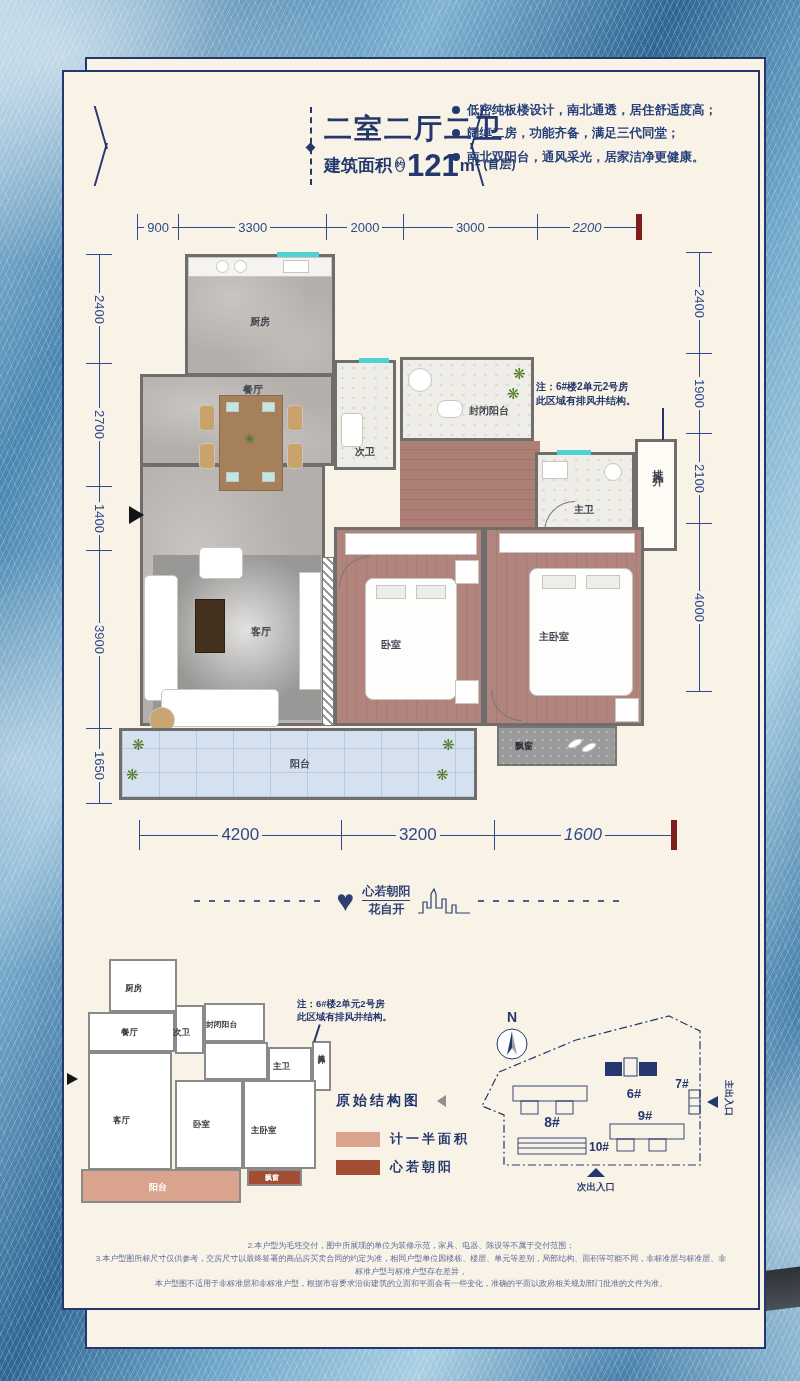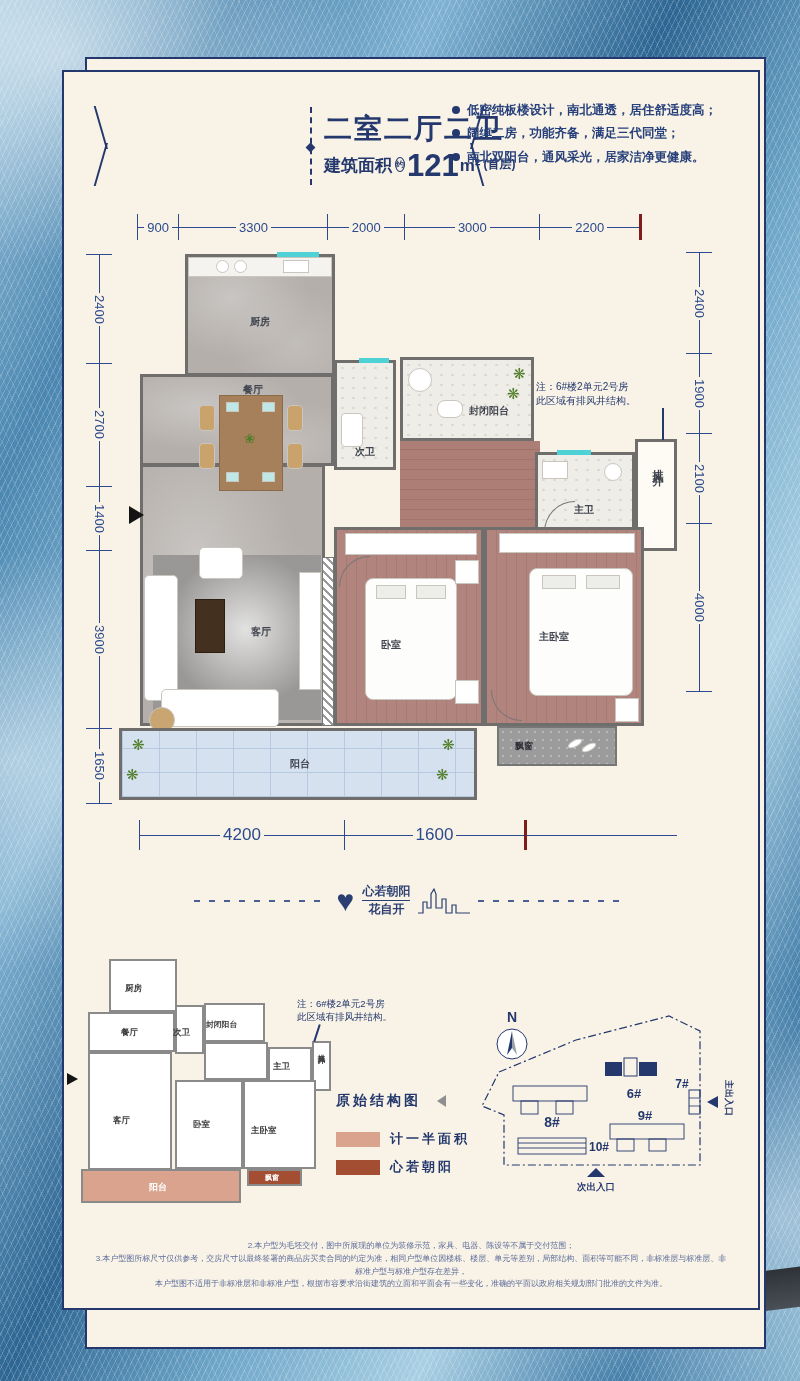--- a/index.html
+++ b/index.html
@@ -39,21 +39,21 @@
   .arearow .unitlab{font-size:17px;margin-left:1px;}
   .arearow .flr{font-size:12px;margin-left:3px;margin-bottom:2px;}
   .features{list-style:none;margin:0;padding:0;}
   .features li{display:flex;align-items:flex-start;margin-bottom:7px;}
   .features .dot{width:8px;height:8px;border-radius:50%;background:#24386e;margin:4px 7px 0 0;flex:0 0 auto;}
   .features span.tx{font-size:12.5px;font-weight:bold;color:#27407b;line-height:1.3;}
   
   .dim-h{display:flex;}
   .dim-h .hline{position:absolute;left:0;right:0;top:50%;height:1px;background:#2c4a8d;}
   .dim-h .seg{position:relative;border-left:1px solid #2c4a8d;display:flex;align-items:center;justify-content:center;}
-  .dim-h .seg:last-child{border-right:3px solid #7f1d1d;}
+  .dim-h .seg:last-child{border-right:6px solid #7f1d1d;font-style:italic;}
   .dim-h .seg span{background:#f8f3e6;padding:0 3px;color:#2c4a8d;z-index:1;}
   .dim-v{display:flex;flex-direction:column;}
   .dim-v .vline{position:absolute;top:0;bottom:0;left:50%;width:1px;background:#2c4a8d;}
   .dim-v .seg{position:relative;border-top:1px solid #2c4a8d;display:flex;align-items:center;justify-content:center;}
   .dim-v .seg:last-child{border-bottom:1px solid #2c4a8d;}
   .dim-v .seg span{background:#f8f3e6;padding:1px 2px;color:#2c4a8d;font-size:13px;transform:rotate(90deg);z-index:1;white-space:nowrap;}
   
   .room{position:absolute;border:3px solid #6f6e6c;box-sizing:border-box;}
   .marble{background-color:#b4afab;background-image:radial-gradient(ellipse at 30% 35%,rgba(255,255,255,.28),transparent 55%),radial-gradient(ellipse at 75% 75%,rgba(255,255,255,.18),transparent 45%);}
   .tile{background-color:#efede7;background-image:radial-gradient(circle,#ddd9cf 1px,transparent 1.6px);background-size:11px 10px;}
@@ -61,21 +61,21 @@
   .woodh{background:repeating-linear-gradient(0deg,#ad7e76 0 9px,#a2736b 9px 10px);}
   .balcony{background-color:#d6e1ef;background-image:repeating-linear-gradient(90deg,#b7c9e1 0 1px,transparent 1px 37px),repeating-linear-gradient(0deg,#b7c9e1 0 1px,transparent 1px 24px);}
   .rlabel{position:absolute;font-size:10px;font-weight:bold;color:#41454f;white-space:nowrap;z-index:3;}
   .vtext{writing-mode:vertical-rl;letter-spacing:3px;}
   .teal{position:absolute;height:5px;background:#4ed2d6;z-index:4;}
   .hatch{background:repeating-linear-gradient(45deg,#9a9a9a 0 2px,#fff 2px 6px);}
   .whitebox{position:absolute;background:#fff;border:1px solid #c9c6c0;box-sizing:border-box;}
   .plant{position:absolute;font-size:15px;color:#4f7d28;z-index:4;line-height:1;}
   .arc{position:absolute;border-left:1px solid #777;border-top:1px solid #777;border-radius:100% 0 0 0;width:30px;height:30px;}
   .arrowR{width:0;height:0;border:9px solid transparent;border-left:15px solid #141414;}
-  .notetx{font-size:10px;font-weight:normal;color:#24386e;line-height:1.4;}
+  .notetx{font-size:10px;font-weight:bold;color:#24386e;line-height:1.4;}
   
   .dash{height:2px;background:repeating-linear-gradient(90deg,#4b5f92 0 6px,transparent 6px 15px);}
   .slogan{font-size:12px;font-weight:bold;color:#2b3f72;text-align:center;line-height:1.25;}
   .slogan .bar{border-top:1px solid #2b3f72;margin:1px 0;}
   
   .mroom{position:absolute;border:2px solid #8a8a8a;box-sizing:border-box;background:#fff;}
   .mlabel{position:absolute;font-size:8.5px;font-weight:bold;color:#3c3c3c;white-space:nowrap;z-index:3;}
   .orig-title{font-size:14px;font-weight:bold;letter-spacing:3px;color:#24386e;display:flex;align-items:center;}
   .tri-l{width:0;height:0;border:6px solid transparent;border-right:9px solid #8f8f8f;margin-left:10px;}
   .leg{display:flex;align-items:center;}
@@ -182,20 +182,23 @@
     <div class="seg" style="height:169px;">
         <span>4000</span>
       </div>
   </div>
 
   <div class="abs dim-h" style="left:75px;top:748px;width:538px;height:30px;font-size:17px;">
     <div class="hline"></div>
     <div class="seg" style="width:204px;">
         <span>4200</span>
       </div>
+    <div class="seg" style="width:155px;">
+        <span>3200</span>
+      </div>
     <div class="seg" style="width:179px;">
         <span>1600</span>
       </div>
   </div>
 
   <div class="abs" style="left:73px;top:182px;width:540px;height:548px;">
 
     <div class="room marble" style="left:48px;top:0;width:150px;height:122px;">
       <div class="whitebox" style="left:0;top:0;width:144px;height:20px;background:#f4f3f0;"></div>
       <div class="whitebox" style="left:28px;top:3px;width:13px;height:13px;border-radius:50%;"></div>

